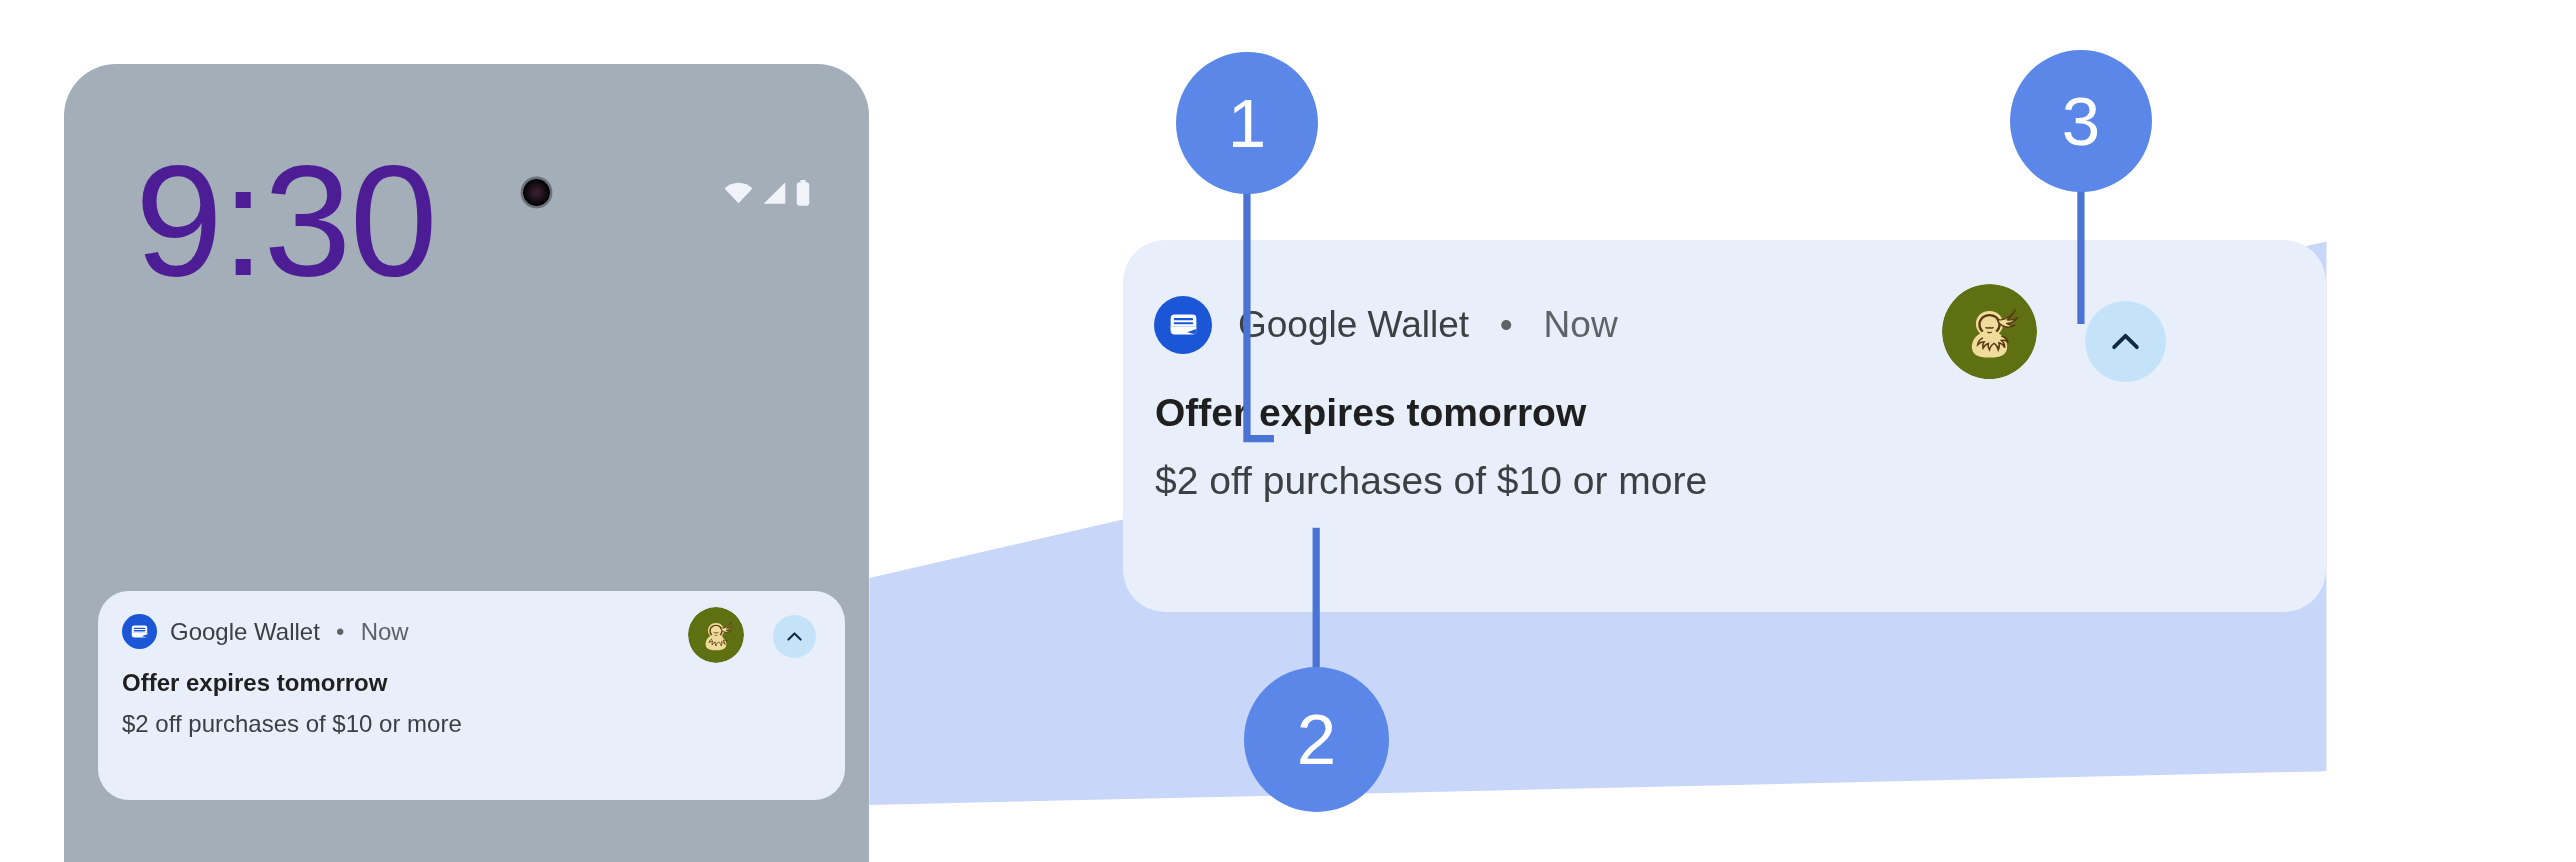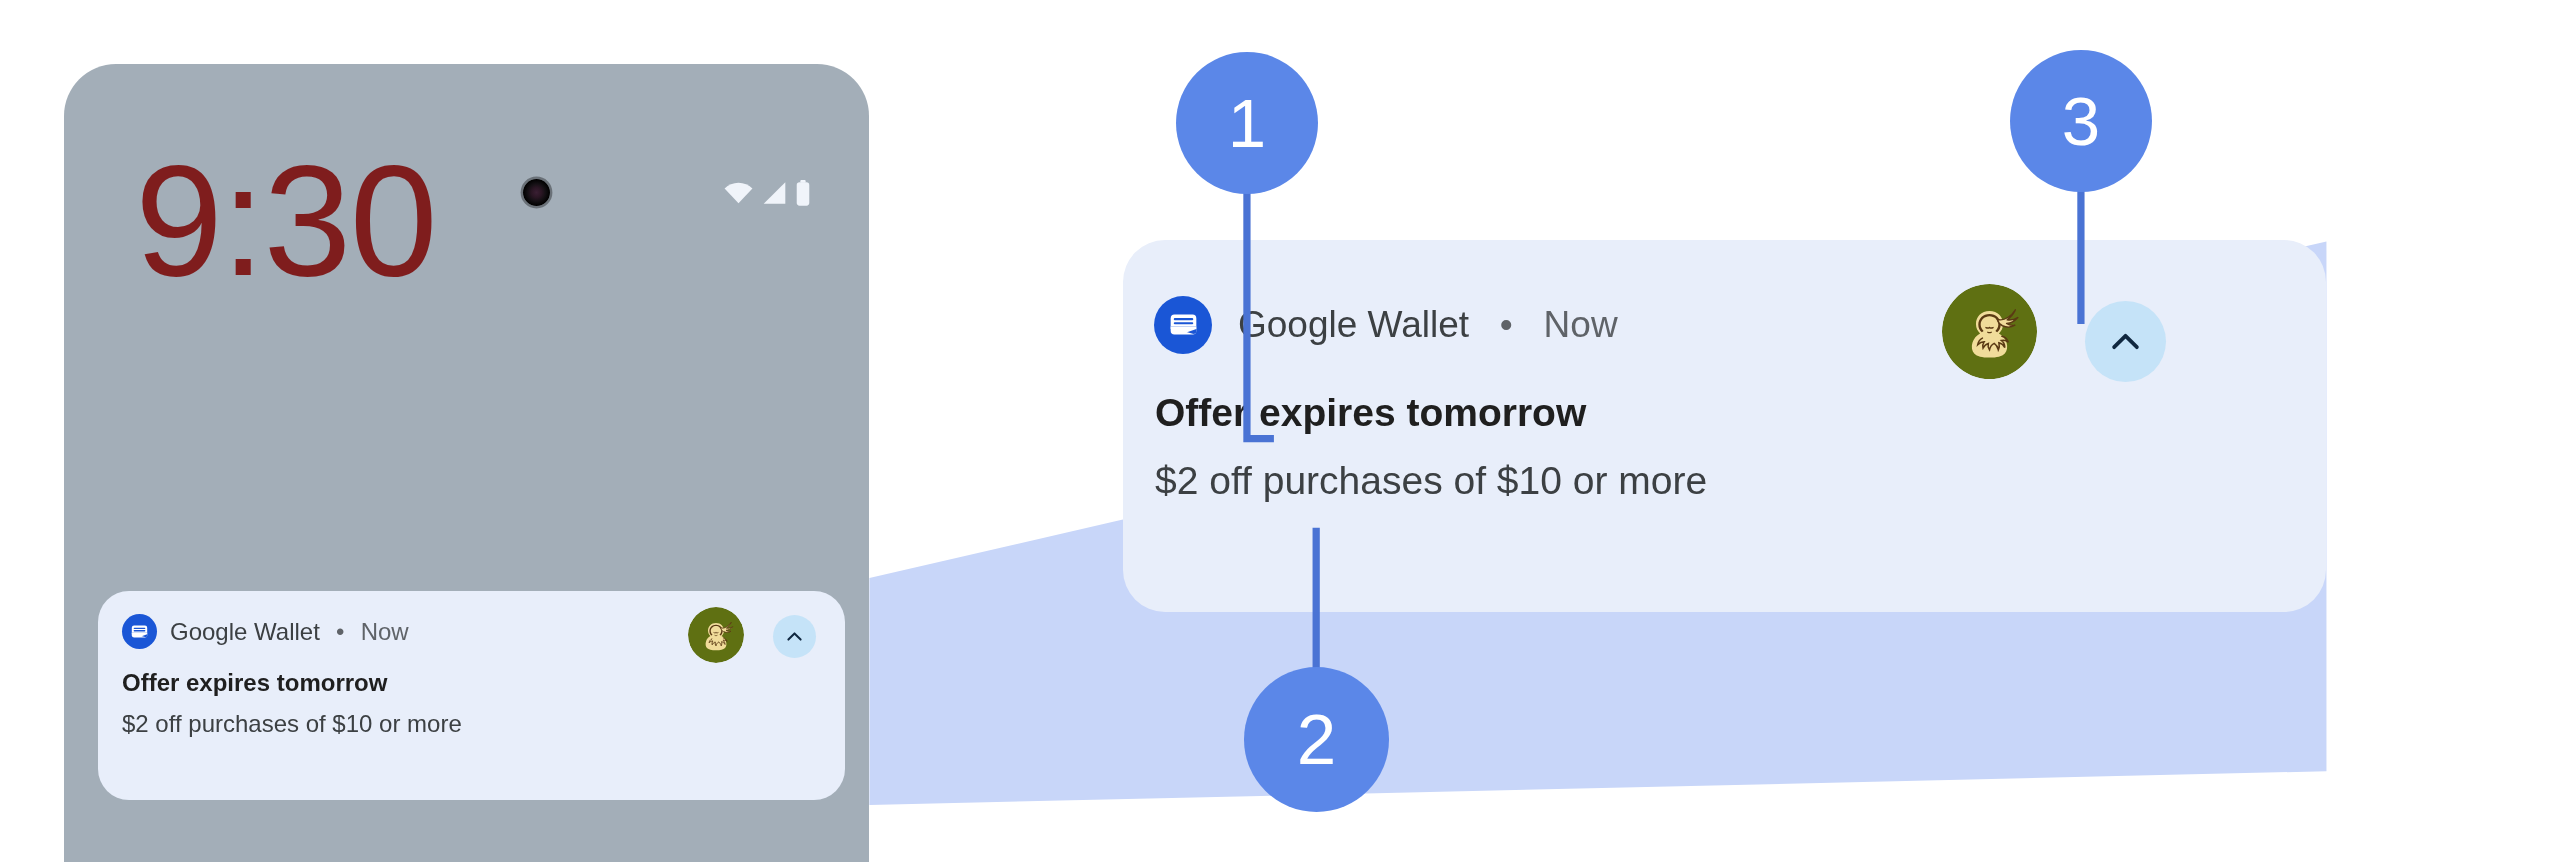--- a/index.html
+++ b/index.html
@@ -56,21 +56,21 @@
   }
   .status-icons svg { display: block; }
 
   .clock {
     position: absolute;
     left: 71px;
     top: 77px;
     font-size: 158px;
     line-height: 1;
     font-weight: 300;
-    color: #7f1d1d;
+    color: #4c1d95;
     letter-spacing: -1.6px;
     white-space: nowrap;
   }
 
   
   .notif-small {
     position: absolute;
     left: 34px;
     top: 527px;
     width: 747px;

